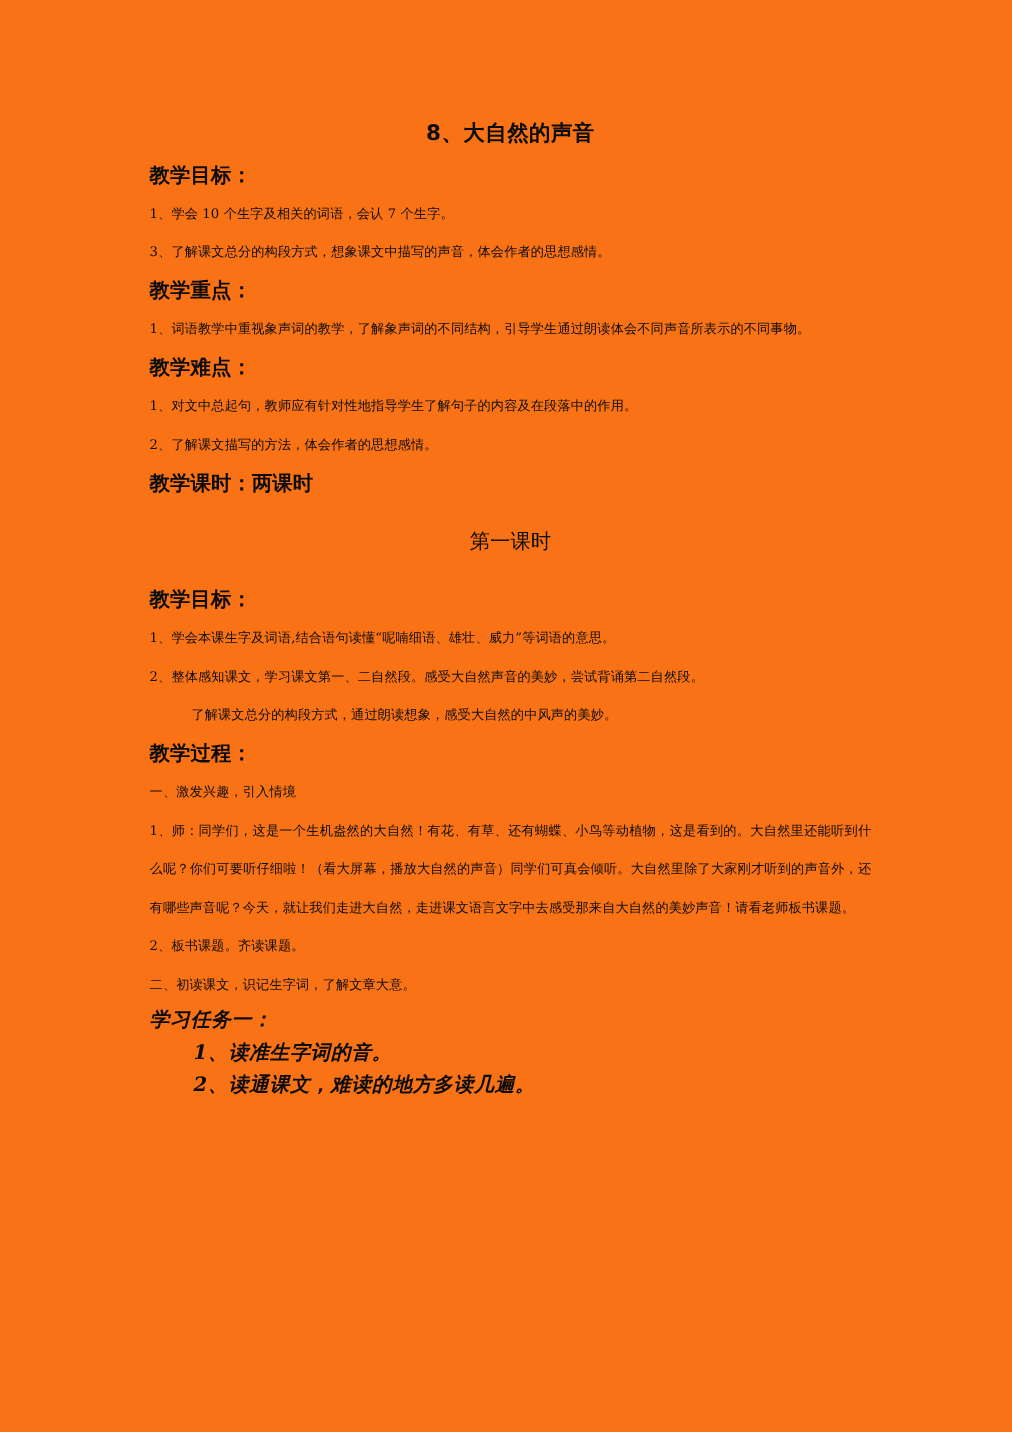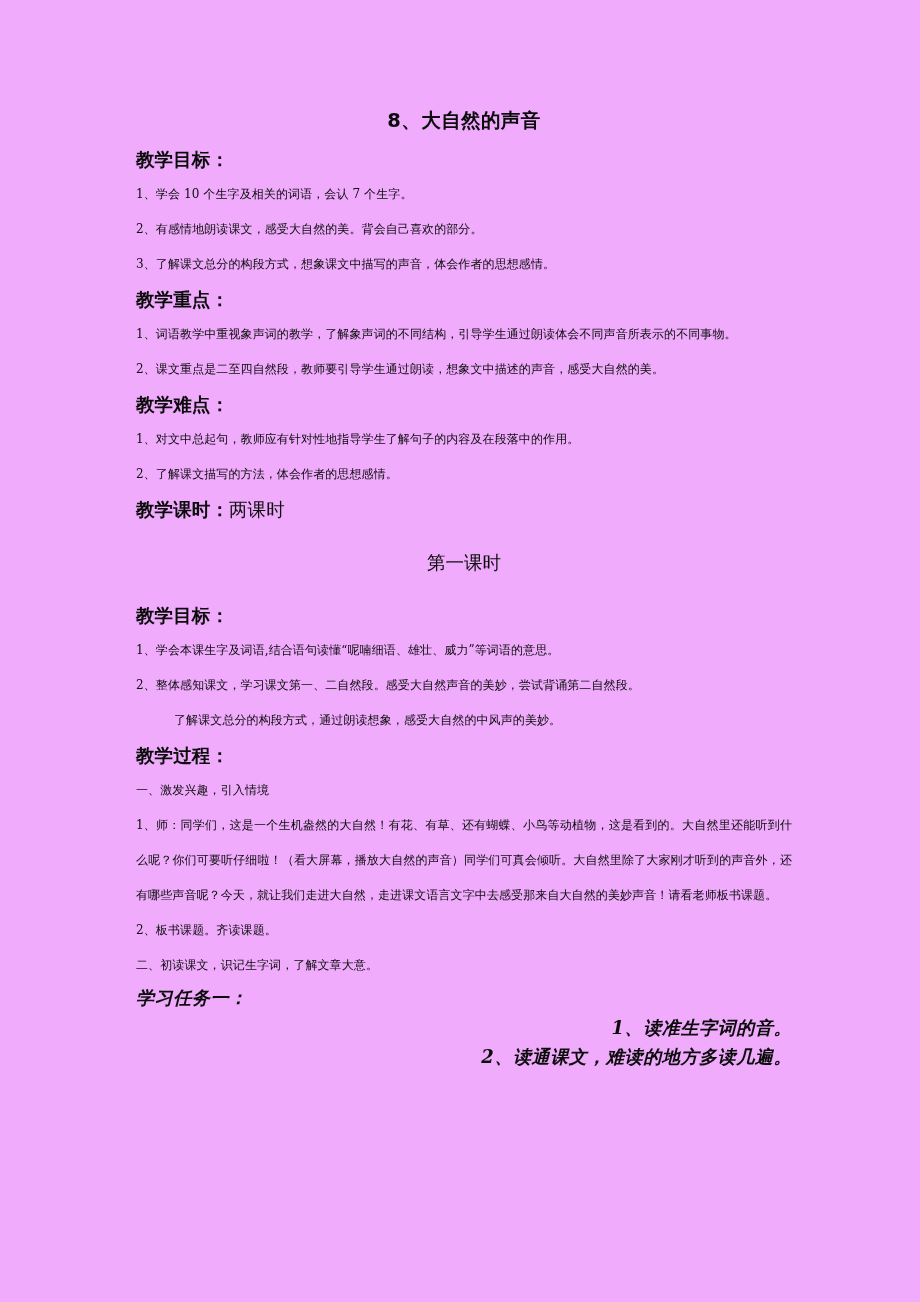--- a/index.html
+++ b/index.html
@@ -15,21 +15,21 @@
     color: #0c0c0c;
     -webkit-font-smoothing: antialiased;
   }
 
   .page {
     position: relative;
     width: 920px;
     height: 1302px;
     box-sizing: border-box;
     padding: 0;
-    background: #f0abfc;
+    background: #f97316;
   }
 
   .content {
     position: absolute;
     left: 136px;
     top: 104px;
     width: 656px;
   }
 
   
@@ -48,21 +48,21 @@
     font-family: "DejaVu Sans", "Liberation Sans", sans-serif;
     font-weight: bold;
     font-size: 18.5px;
     line-height: 35px;
     letter-spacing: 0.1px;
     margin: 0;
     white-space: nowrap;
   }
   .hd .hd-rest {
     font-family: "DejaVu Serif", "Liberation Serif", serif;
-    font-weight: normal;
+    font-weight: bold;
     font-size: 18.5px;
   }
 
   
   .p {
     font-family: "DejaVu Serif", "Liberation Serif", serif;
     font-size: 12px;
     line-height: 35px;
     margin: 0;
     text-align: justify;
@@ -94,39 +94,36 @@
   }
   .kai-item {
     font-family: "DejaVu Serif", "Liberation Serif", serif;
     font-weight: bold;
     font-style: italic;
     font-size: 18px;
     line-height: 29px;
     margin: 0;
     padding-left: 40px;
     letter-spacing: 0.6px;
-    text-align: right;
   }
 </style>
 </head>
 <body>
 
 <div class="page">
   <div class="content">
 
     <h1 class="doc-title">8、大自然的声音</h1>
 
     <p class="hd">教学目标：</p>
     <p class="p">1、学会 10 个生字及相关的词语，会认 7 个生字。</p>
-    <p class="p">2、有感情地朗读课文，感受大自然的美。背会自己喜欢的部分。</p>
     <p class="p">3、了解课文总分的构段方式，想象课文中描写的声音，体会作者的思想感情。</p>
 
     <p class="hd">教学重点：</p>
     <p class="p">1、词语教学中重视象声词的教学，了解象声词的不同结构，引导学生通过朗读体会不同声音所表示的不同事物。</p>
-    <p class="p">2、课文重点是二至四自然段，教师要引导学生通过朗读，想象文中描述的声音，感受大自然的美。</p>
 
     <p class="hd">教学难点：</p>
     <p class="p">1、对文中总起句，教师应有针对性地指导学生了解句子的内容及在段落中的作用。</p>
     <p class="p">2、了解课文描写的方法，体会作者的思想感情。</p>
 
     <p class="hd"><span>教学课时：</span><span class="hd-rest">两课时</span></p>
 
     <p class="center-line">第一课时</p>
 
     <p class="hd">教学目标：</p>

